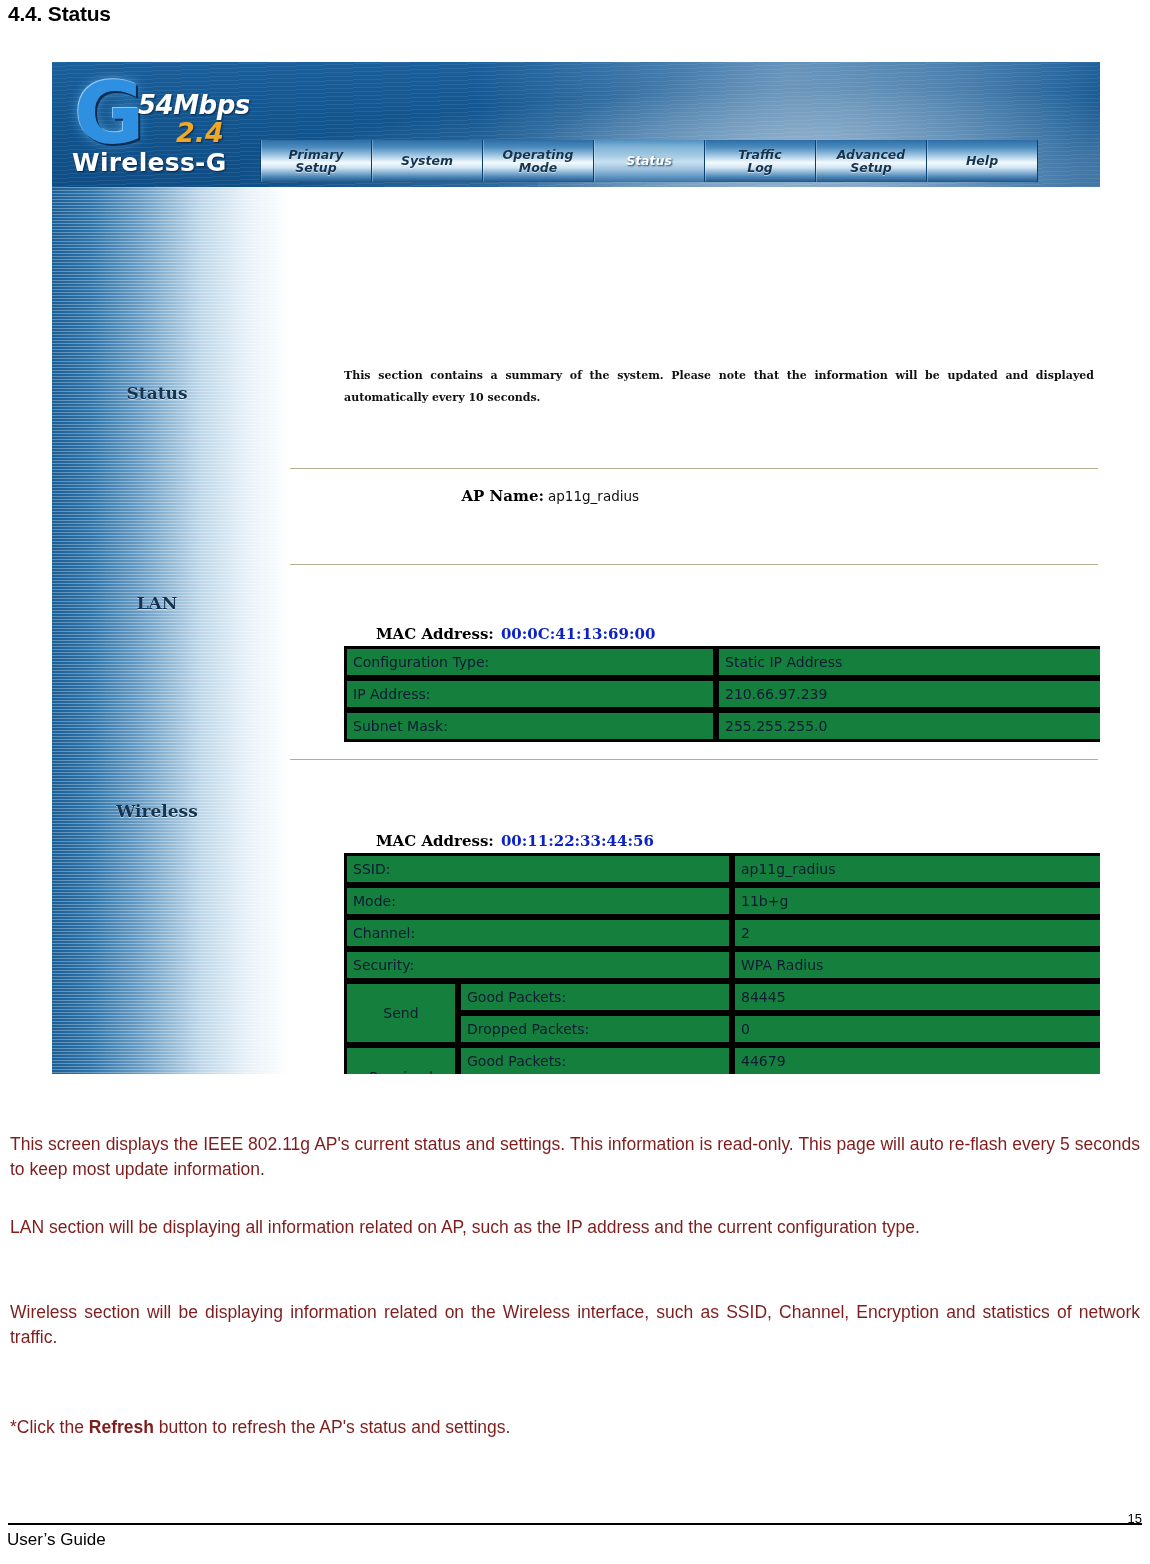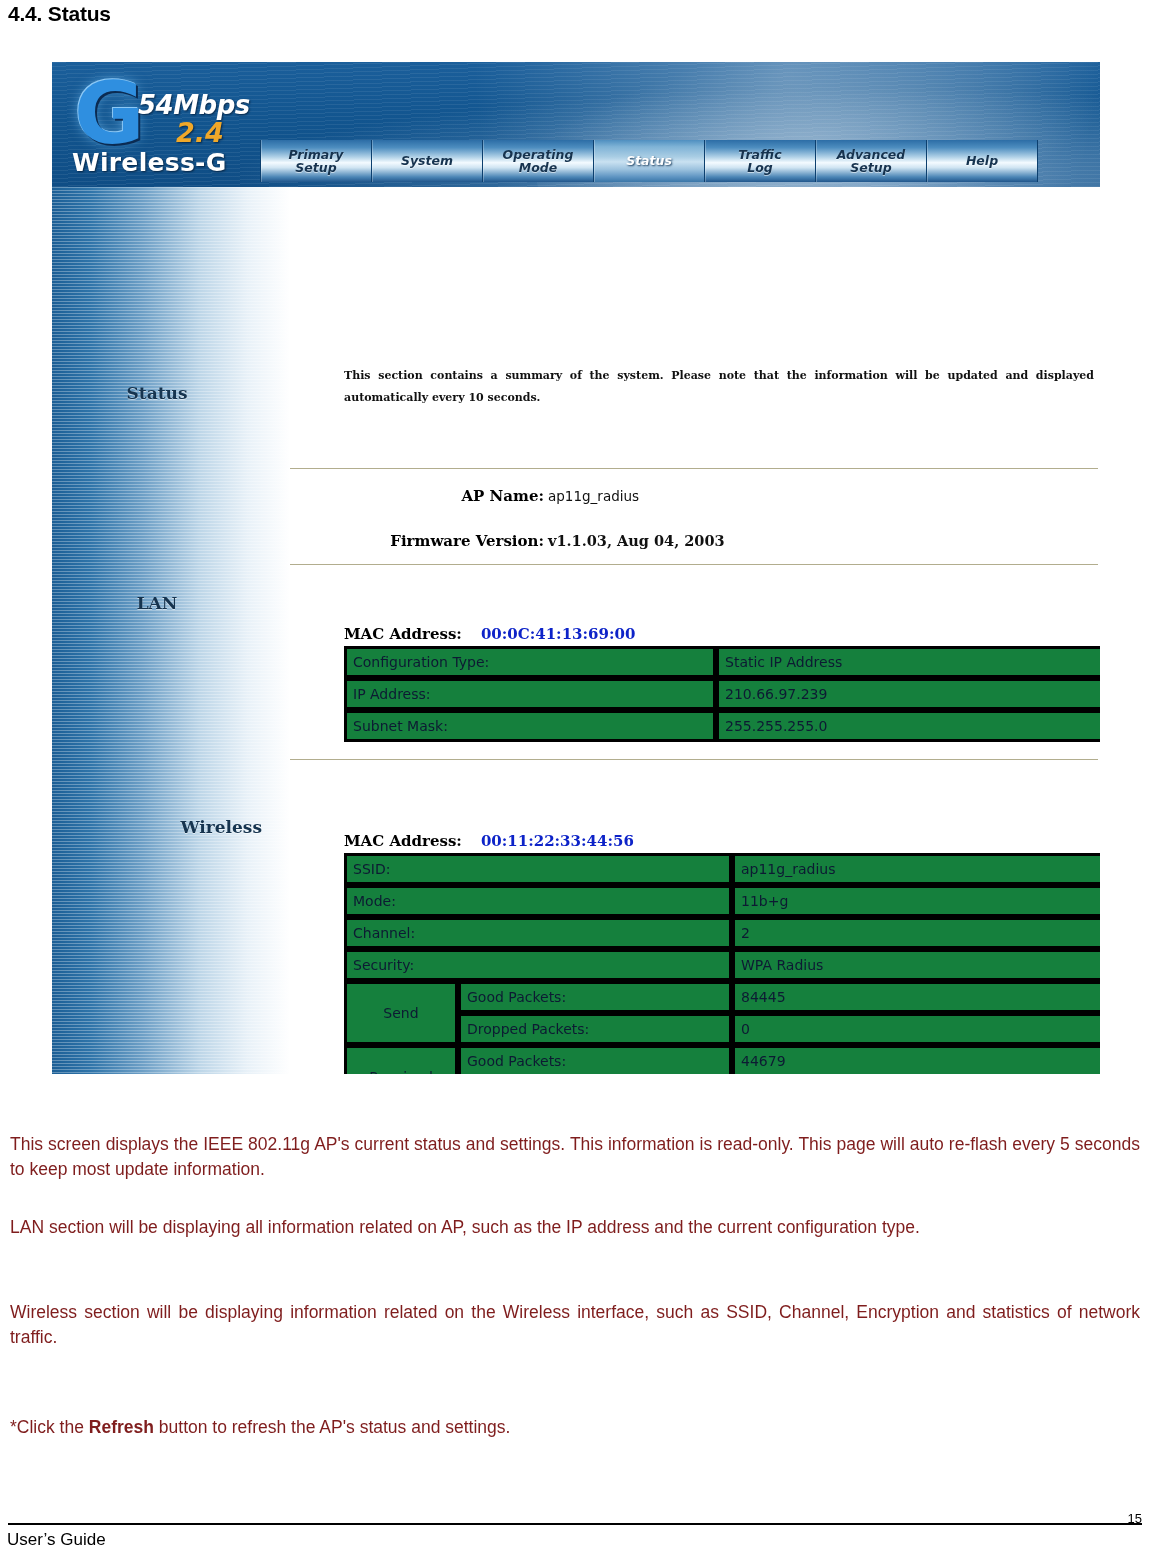--- a/index.html
+++ b/index.html
@@ -212,21 +212,21 @@
     width: 210px;
     text-align: center;
     font-family: "DejaVu Serif", serif;
     font-weight: bold;
     font-size: 17px;
     color: #16344f;
     text-shadow: 0 1px 0 rgba(255,255,255,0.55);
   }
   .sidebar-label.sl-status   { top: 196px; }
   .sidebar-label.sl-lan      { top: 406px; }
-  .sidebar-label.sl-wireless { top: 630px; text-align: right; }
+  .sidebar-label.sl-wireless { top: 614px; }
 
   .content {
     position: absolute;
     left: 238px;
     top: 0;
     right: 0;
     height: 887px;
   }
   .divider {
     position: absolute;
@@ -278,22 +278,22 @@
 
   
   .mac-line {
     position: absolute;
     left: 54px;
     font-family: "DejaVu Serif", serif;
     font-weight: bold;
     font-size: 15px;
     white-space: nowrap;
   }
-  .mac-line .mac-k { color: #000000; }
-  .mac-line .mac-v { color: #0d23c8; margin-left: 19px; }
+  .mac-line .mac-k { color: #000000; margin-left: 32px; }
+  .mac-line .mac-v { color: #0d23c8; margin-left: 7px; }
   .mac-line.lan-mac { top: 438px; }
   .mac-line.wl-mac  { top: 645px; }
 
   
   .dtable {
     position: absolute;
     left: 54px;
     width: 806px;
     border-collapse: separate;
     border-spacing: 0;
@@ -424,23 +424,20 @@
 
       <div class="divider d1"></div>
       <div class="divider d2"></div>
       <div class="divider d3"></div>
 
       <div class="intro-text">This section contains a summary of the system. Please note that the information will be updated and displayed automatically every 10 seconds.</div>
 
       <div class="kv-row ap-name">
         <span class="k">AP Name:</span><span class="v">ap11g_radius</span>
       </div>
-      <div class="kv-row fw">
-        <span class="k">Firmware Version:</span><span class="v">v1.1.03, Aug 04, 2003</span>
-      </div>
 
       <div class="mac-line lan-mac">
         <span class="mac-k">MAC Address:</span><span class="mac-v">00:0C:41:13:69:00</span>
       </div>
       <table class="dtable lan-table">
         <tbody>
             <tr>
           <td class="label">Configuration Type:</td>
           <td class="value">Static IP Address</td>
         </tr>

